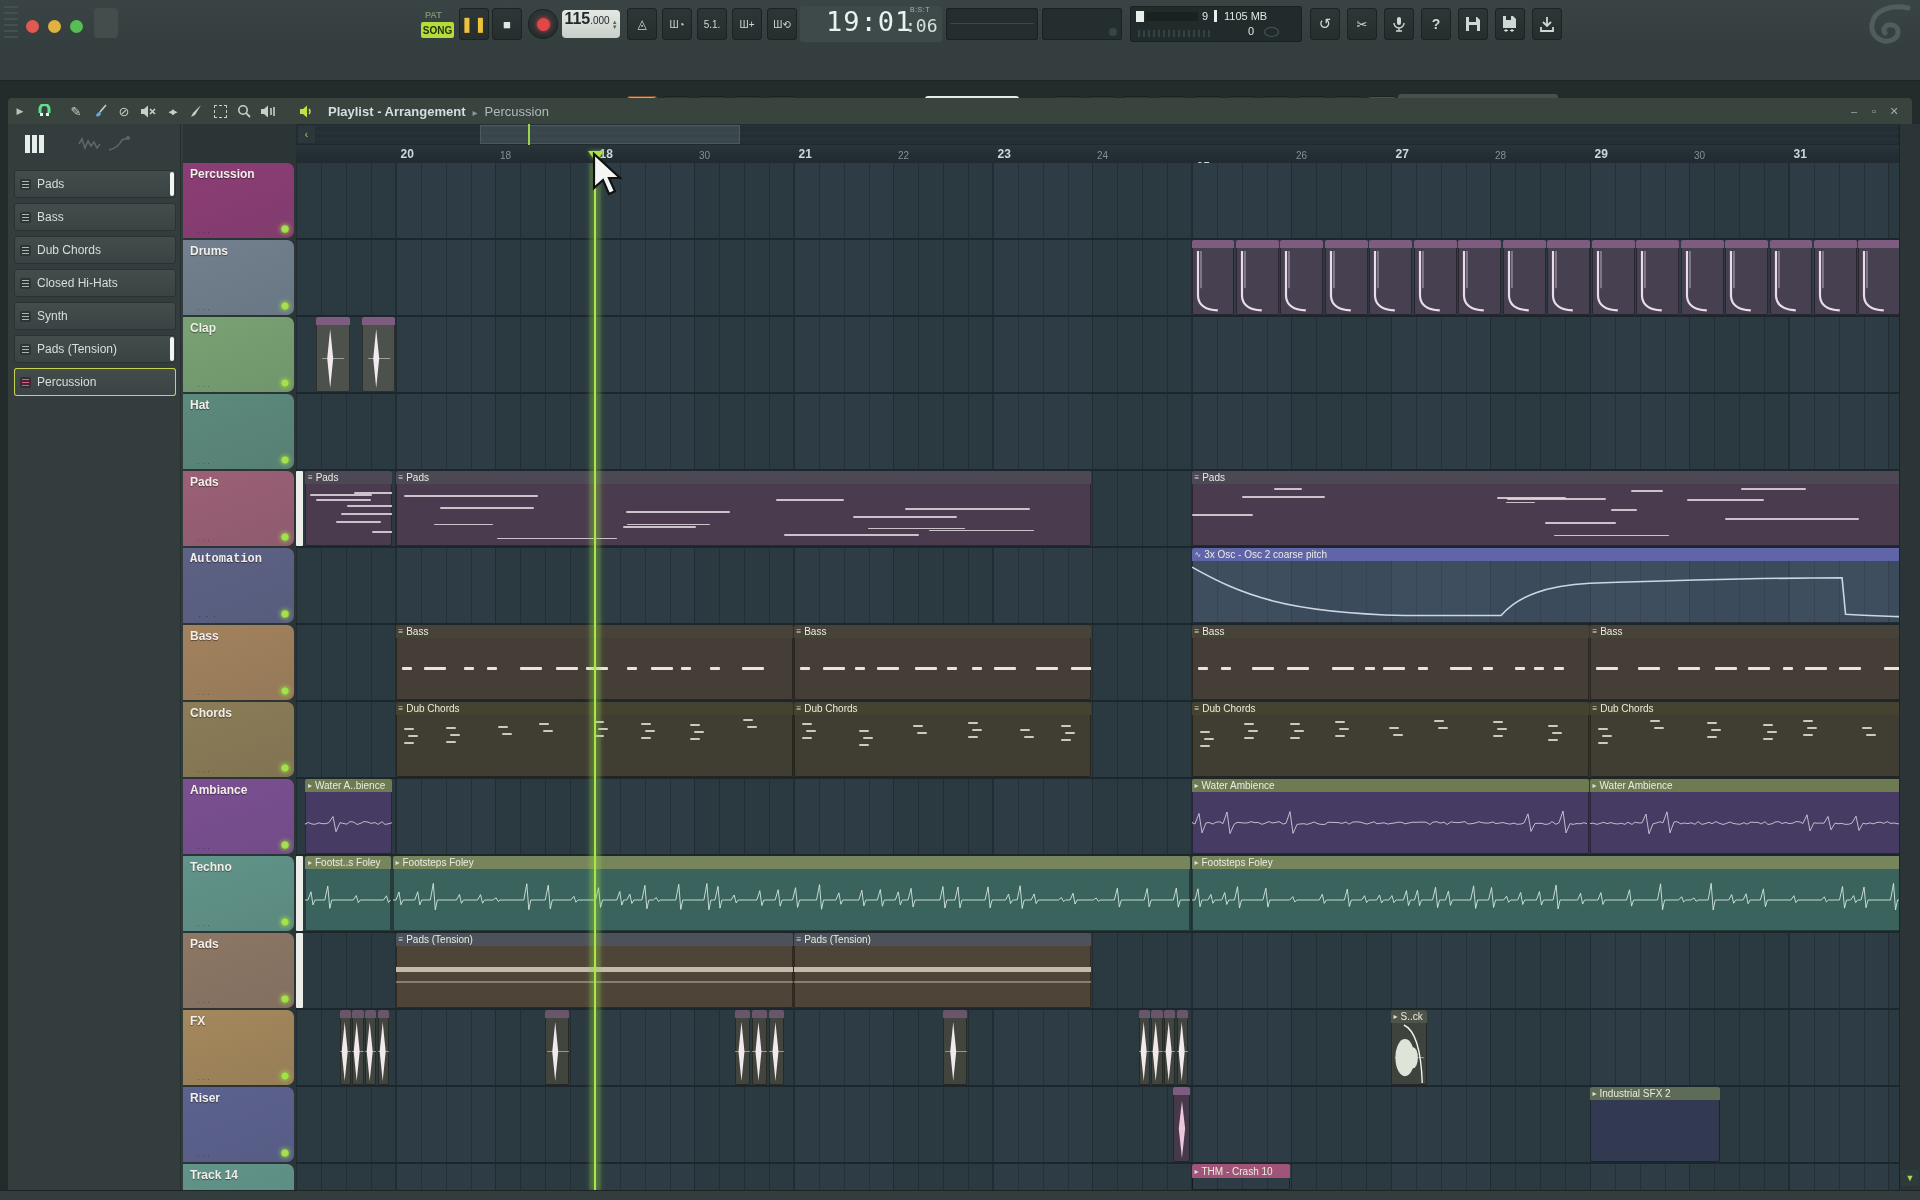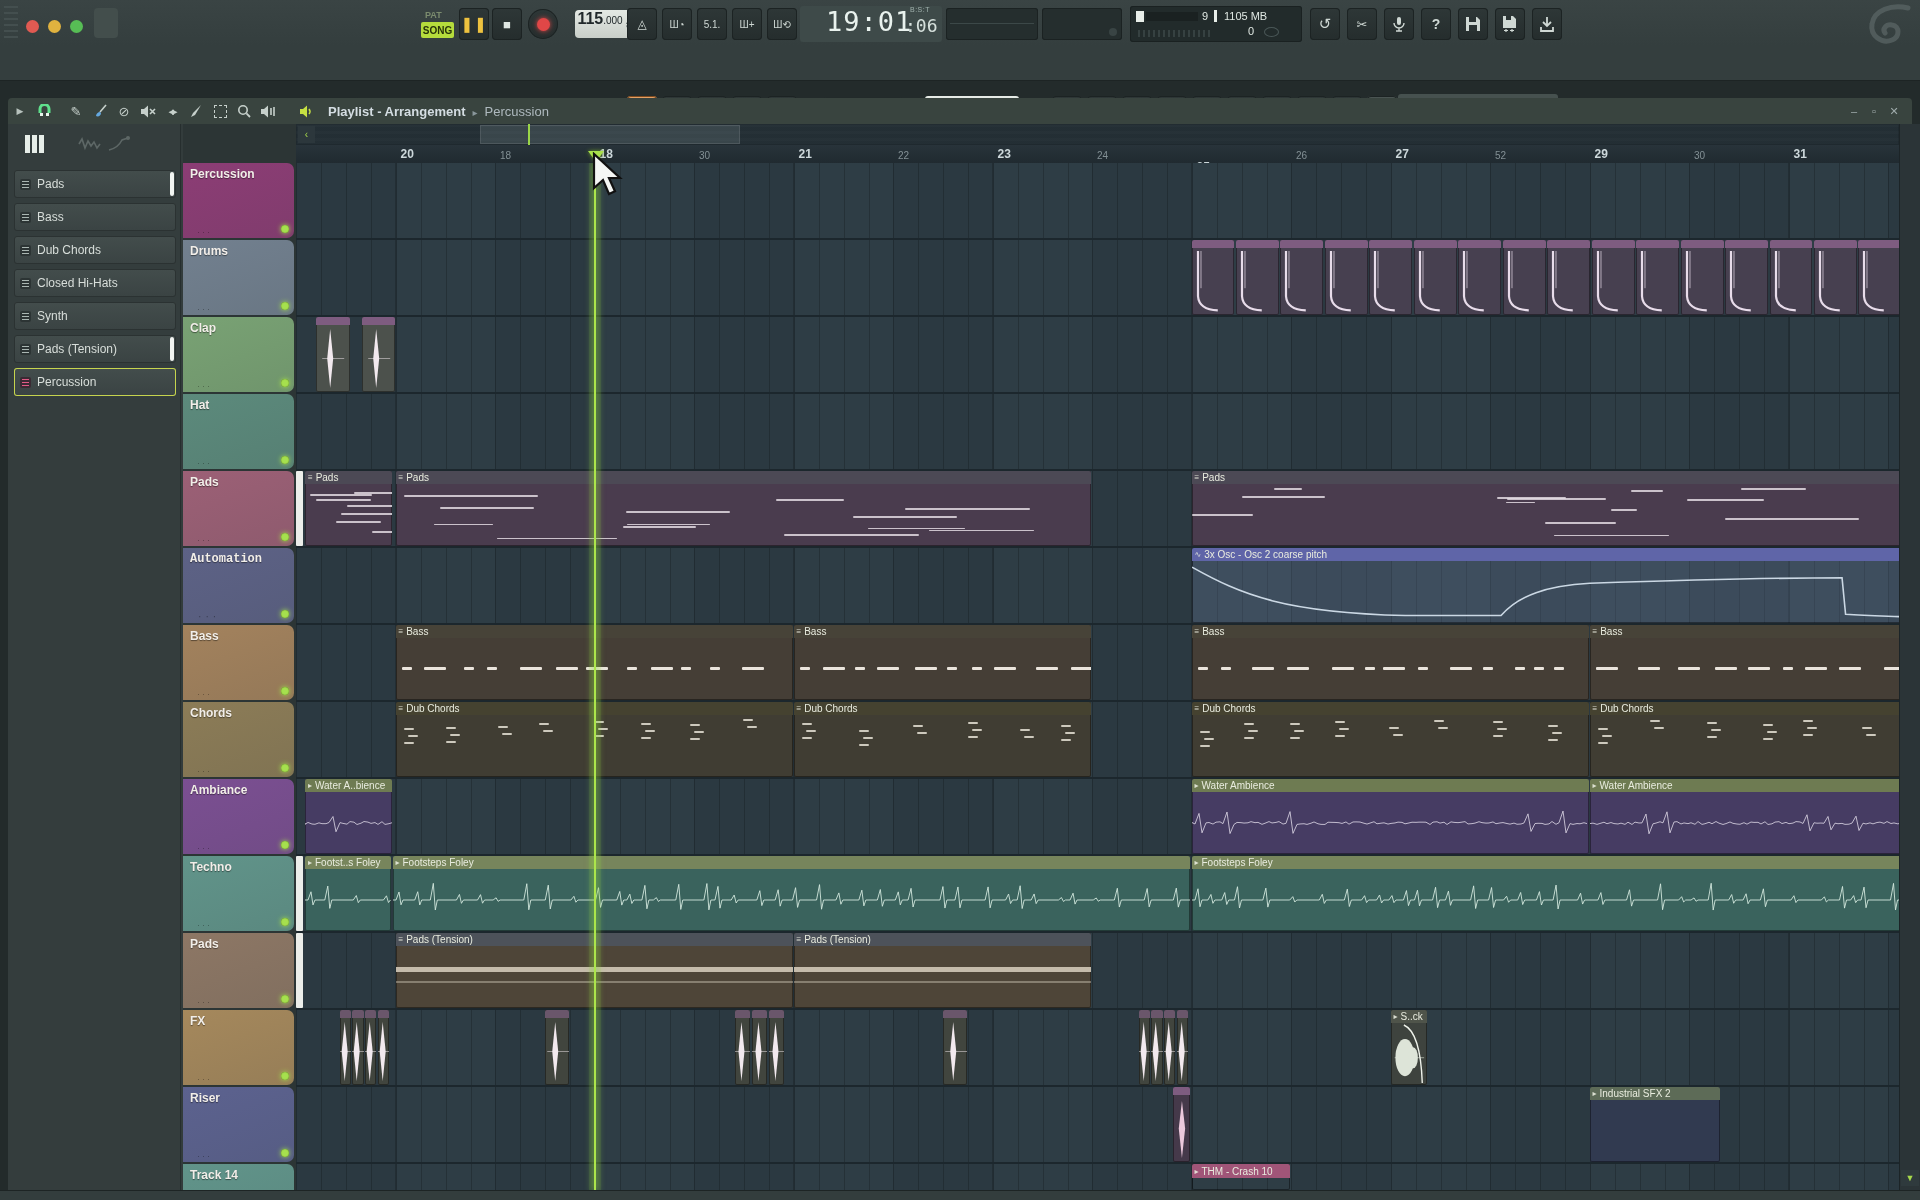--- a/index.html
+++ b/index.html
@@ -14,21 +14,21 @@
   .tl{width:13px;height:13px;border-radius:50%;top:20px;}
   #menupanel{left:94px;top:8px;height:30px;background:#434e4c;border-radius:4px;display:flex;align-items:center;padding:0 12px;gap:17px;}
   .btn{background:linear-gradient(#2e3737,#252d2d);border-radius:4px;box-shadow:inset 0 0 0 1px #1c2323;display:flex;align-items:center;justify-content:center;color:#cfd8d4;}
   #pat-lbl{left:425px;top:10px;color:#7b8b6e;font-size:9px;font-weight:bold;}
   #song-lbl{left:421px;top:22px;width:33px;height:16px;background:#b5dc3c;color:#27330a;font-size:10px;font-weight:bold;display:flex;align-items:center;justify-content:center;border-radius:2px;}
   #pause-btn{left:459px;top:8px;width:30px;height:32px;}
   #pause-btn span{color:#eec23f;font-size:15px;font-weight:bold;letter-spacing:1px;}
   #stop-btn{left:492px;top:8px;width:30px;height:32px;font-size:13px;color:#dfe7e2;}
   #rec-btn{left:528px;top:9px;width:30px;height:30px;border-radius:50%;}
   #rec-btn i{width:13px;height:13px;border-radius:50%;background:#e04747;box-shadow:0 0 5px #e04747;}
-  #bpm-box{left:575px;top:10px;width:58px;height:28px;background:linear-gradient(#e4e9e4,#c9cfc9);border-radius:4px;color:#20282a;display:flex;align-items:baseline;justify-content:center;}
+  #bpm-box{left:562px;top:10px;width:58px;height:28px;background:linear-gradient(#e4e9e4,#c9cfc9);border-radius:4px;color:#20282a;display:flex;align-items:baseline;justify-content:center;}
   #bpm-box b{font-size:16px;} #bpm-box s{font-size:10px;text-decoration:none;}
   .spin{color:#5a6565;font-size:6px;line-height:5px;margin-left:2px;}
   .tbtn{top:8px;width:30px;height:32px;}
   #time-panel{left:800px;top:6px;width:142px;height:36px;background:#3e4a49;border-radius:3px;}
   #time-main{left:826px;top:6px;color:#e9f2ee;font-size:27px;font-family:"DejaVu Sans Mono",monospace;letter-spacing:1px;}
   #time-sub{left:905px;top:15px;color:#d6e0dc;font-size:18px;font-family:"DejaVu Sans Mono",monospace;}
   #time-mode{left:910px;top:6px;color:#9fb0ac;font-size:7px;letter-spacing:.5px;}
   .meterbox{top:8px;height:32px;background:#252e2e;border-radius:3px;box-shadow:inset 0 0 0 1px #1b2222;}
   #cpu-panel{left:1130px;top:6px;width:172px;height:36px;background:#222b2b;border-radius:3px;box-shadow:inset 0 0 0 1px #1a2121;color:#dfe7e2;}
   .icon16{width:18px;height:18px;}
@@ -546,21 +546,21 @@
       <div class="rlab sml" style="left: 204px; top: 5px;">18</div>
       <div class="rlab big" style="left: 303.5px; top: 2px;">18</div>
       <div class="rlab sml" style="left: 403px; top: 5px;">30</div>
       <div class="rlab big" style="left: 502.5px; top: 2px;">21</div>
       <div class="rlab sml" style="left: 602px; top: 5px;">22</div>
       <div class="rlab big" style="left: 701.5px; top: 2px;">23</div>
       <div class="rlab sml" style="left: 801px; top: 5px;">24</div>
       <div class="rlab big" style="left: 900.5px; top: 15px;">25</div>
       <div class="rlab sml" style="left: 1000px; top: 5px;">26</div>
       <div class="rlab big" style="left: 1099.5px; top: 2px;">27</div>
-      <div class="rlab sml" style="left: 1199px; top: 5px;">52</div>
+      <div class="rlab sml" style="left: 1199px; top: 5px;">28</div>
       <div class="rlab big" style="left: 1298.5px; top: 2px;">29</div>
       <div class="rlab sml" style="left: 1398px; top: 5px;">30</div>
       <div class="rlab big" style="left: 1497.5px; top: 2px;">31</div>
       <div id="ph-marker" style="left: 291.5px; top: 6px;"></div>
     </div>
   <div id="grid" class="abs">
       <div class="barcol" style="left: 0px; width: 99.5px; background: repeating-linear-gradient(90deg, transparent 0px, transparent 23.875px, rgba(0, 0, 0, 0.2) 23.875px, rgba(0, 0, 0, 0.2) 24.875px) rgb(43, 57, 65); border-left: 1px solid rgb(33, 44, 50);"></div>
       <div class="barcol" style="left: 99.5px; width: 99.5px; background: repeating-linear-gradient(90deg, transparent 0px, transparent 23.875px, rgba(0, 0, 0, 0.2) 23.875px, rgba(0, 0, 0, 0.2) 24.875px) rgb(46, 61, 69); border-left: 1px solid rgb(33, 44, 50);"></div>
       <div class="barcol" style="left: 199px; width: 99.5px; background: repeating-linear-gradient(90deg, transparent 0px, transparent 23.875px, rgba(0, 0, 0, 0.2) 23.875px, rgba(0, 0, 0, 0.2) 24.875px) rgb(43, 57, 65); border-left: 1px solid rgb(33, 44, 50);"></div>
       <div class="barcol" style="left: 298.5px; width: 99.5px; background: repeating-linear-gradient(90deg, transparent 0px, transparent 23.875px, rgba(0, 0, 0, 0.2) 23.875px, rgba(0, 0, 0, 0.2) 24.875px) rgb(46, 61, 69); border-left: 1px solid rgb(33, 44, 50);"></div>

